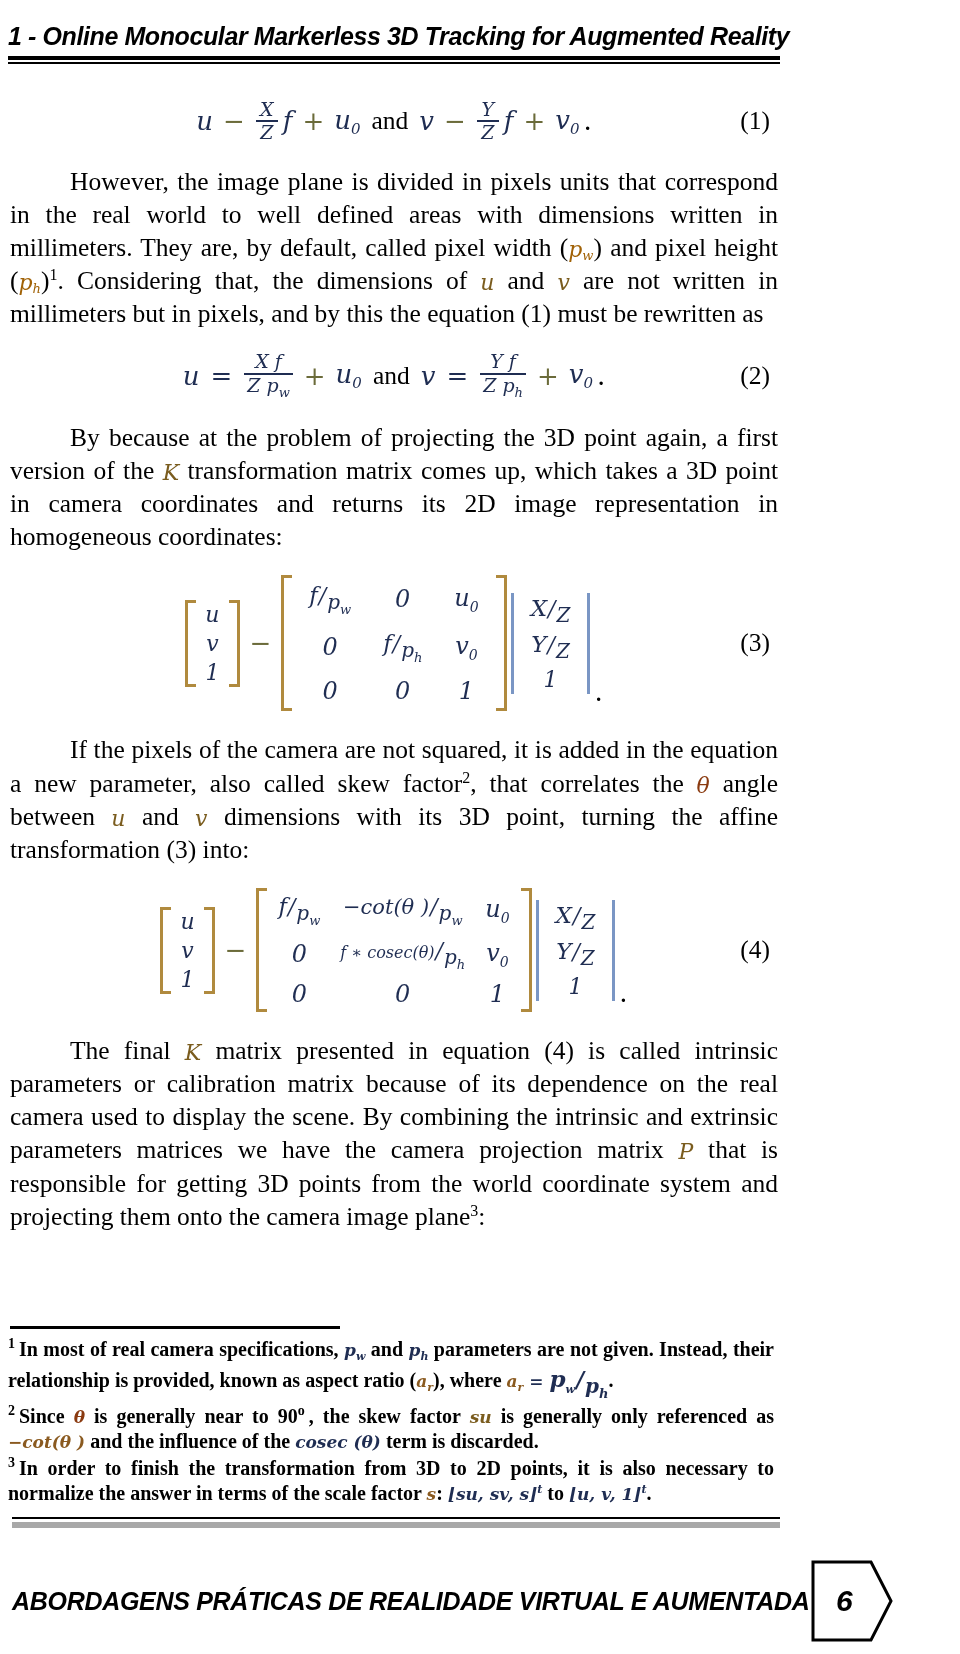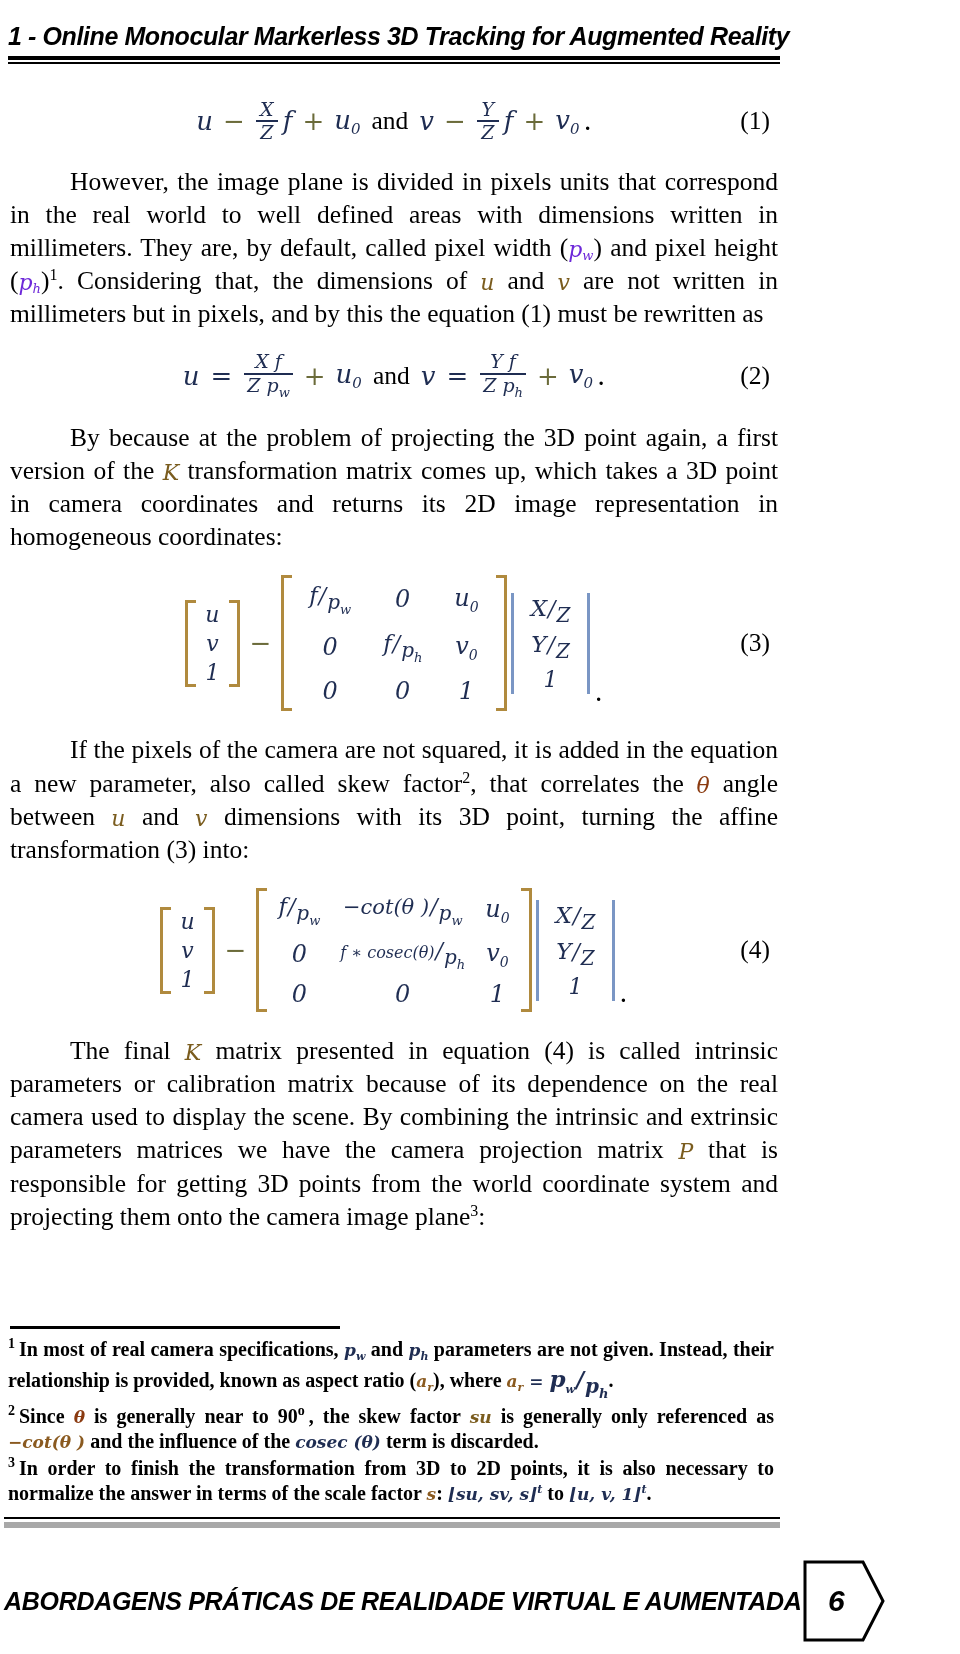--- a/index.html
+++ b/index.html
@@ -72,21 +72,21 @@
     font-size: 16px;
     vertical-align: super;
     line-height: 0;
   }
 
   
   .m {
     font-family: "DejaVu Serif", "Liberation Serif", serif;
     font-style: italic;
     font-size: 22px;
-    color: #6d28d9;
+    color: #a16207;
     letter-spacing: 0;
     position: relative;
     top: 1px;
   }
   .m sub {
     font-size: 13px;
     font-style: italic;
     vertical-align: -3px;
   }
   .m.tan { color: #7a5c1e; }
@@ -222,21 +222,21 @@
     font-size: 17px;
     color: #1f2d52;
   }
   .fm sub { font-size: 11px; }
   .fm.tan { color: #7a5c1e; }
   .fm.org { color: #8a5a20; }
 
   
   .footer-wrap {
     position: absolute;
-    left: 4px;
+    left: 12px;
     right: 8px;
     bottom: 10px;
   }
   .footer-rules { margin-bottom: 30px; }
   .f-thin { height: 2px; background: #000; }
   .f-gap  { height: 3px; background: #fff; }
   .f-grey { height: 6px; background: #a8a8a8; }
   .footer-row {
     display: flex;
     align-items: center;

